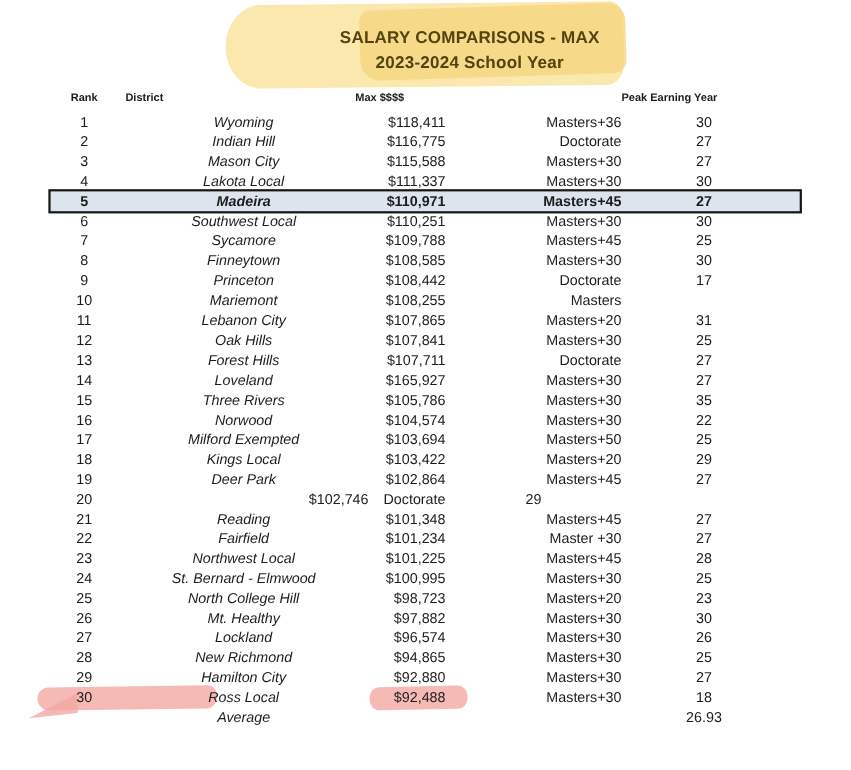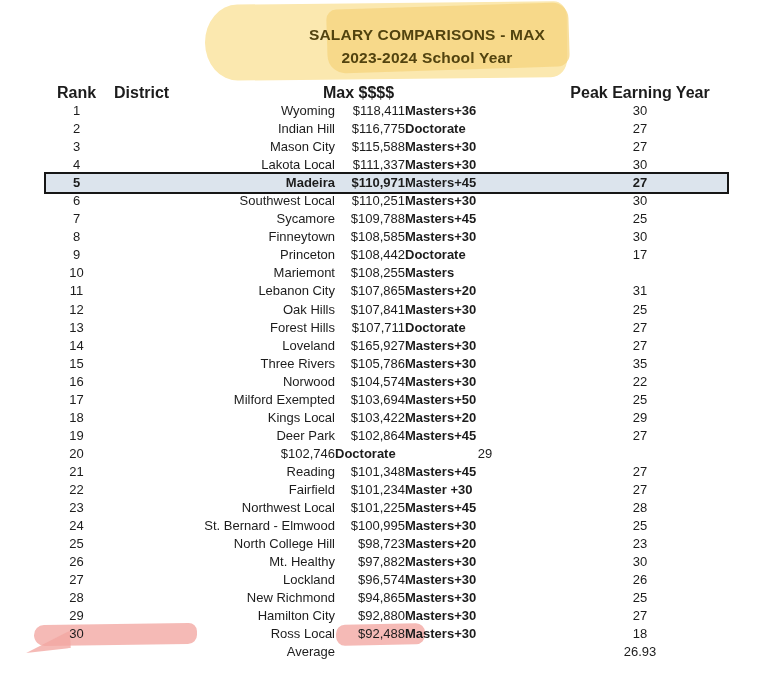--- a/index.html
+++ b/index.html
@@ -43,35 +43,35 @@
   }
   .pink-swipe-money{
     left:336px;top:624px;width:89px;height:21px;
     border-radius:9px;transform:rotate(-1.2deg);
   }
   
   .salary-table{
     position:absolute;left:45px;top:84px;width:684px;z-index:1;
     font-size:13px;
   }
-  .thead{position:relative;height:18px;font-weight:bold;font-size:16px;}
+  .thead{position:relative;height:18px;font-weight:bold;font-size:10px;}
   .th-rank{position:absolute;left:0;width:63px;text-align:center;}
   .th-district{position:absolute;left:69px;}
   .th-max{position:absolute;left:278px;}
-  .th-peak{position:absolute;left:520px;width:150px;text-align:center;}
+  .th-peak{position:absolute;left:520px;width:150px;}
   .row{
     display:grid;
     grid-template-columns:63px 227px 70px 160px 150px;
     height:18.05px;line-height:18.05px;
     align-items:center;
   }
   .cell-rank{text-align:center;}
-  .cell-district{text-align:right;}
+  .cell-district{text-align:center;font-style:italic;}
   .cell-max{text-align:right;}
-  .cell-degree{text-align:left;font-weight:bold;}
+  .cell-degree{text-align:right;}
   .cell-peak{text-align:center;}
   .row-highlight{position:relative;z-index:0;font-weight:bold;}
   .row-highlight::before{
     content:"";position:absolute;z-index:-1;
     top:-2px;bottom:-2px;left:-1px;right:0px;
     background:#dce4ed;border:2px solid #161616;
   }
 </style>
 </head>
 <body>

